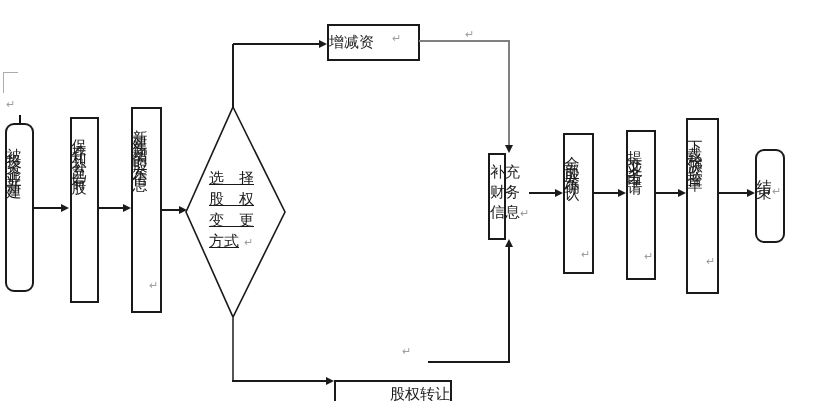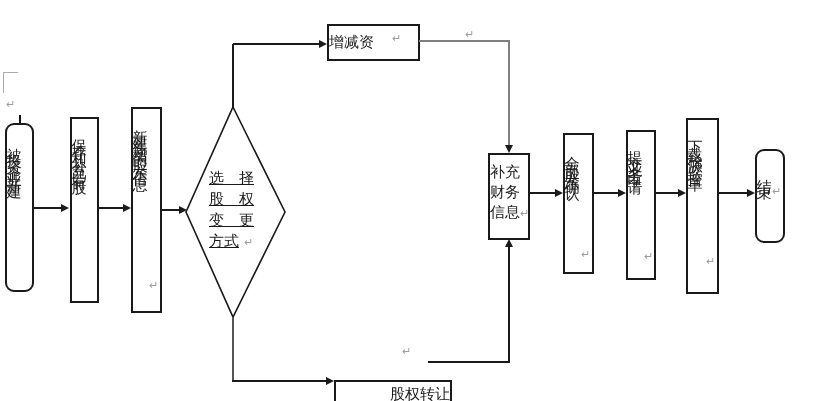--- a/index.html
+++ b/index.html
@@ -83,21 +83,21 @@
   <div id="decision-text"><span>选　择</span><br><span>股　权</span><br><span>变　更</span><br><span>方式</span></div>
 
   <div class="node" style="left:327px; top:24px; width:93px; height:37px; align-items:center;">
     <span class="htext">增减资</span>
   </div>
 
   <div class="node" style="left:334px; top:343px; width:118px; height:45px; justify-content:flex-end; padding:3px 0 0 6px;margin-top:37px;">
     <span class="htext">股权转让</span>
   </div>
 
-  <div class="node" style="left:488px; top:153px; width:42px; height:87px; padding-top:7px;">
+  <div class="node" style="left:488px; top:153px; width:18px; height:87px; padding-top:7px;">
     <div class="rows"><span>补充</span><br><span>财务</span><br><span>信息</span></div>
   </div>
 
   <div class="node" style="left:563px; top:133px; width:31px; height:141px; padding-top:9px;">
     <span class="vtext">全部股东确认</span>
   </div>
 
   <div class="node" style="left:626px; top:130px; width:30px; height:150px; padding-top:6px;">
     <span class="vtext">提交业务申请</span>
   </div>

